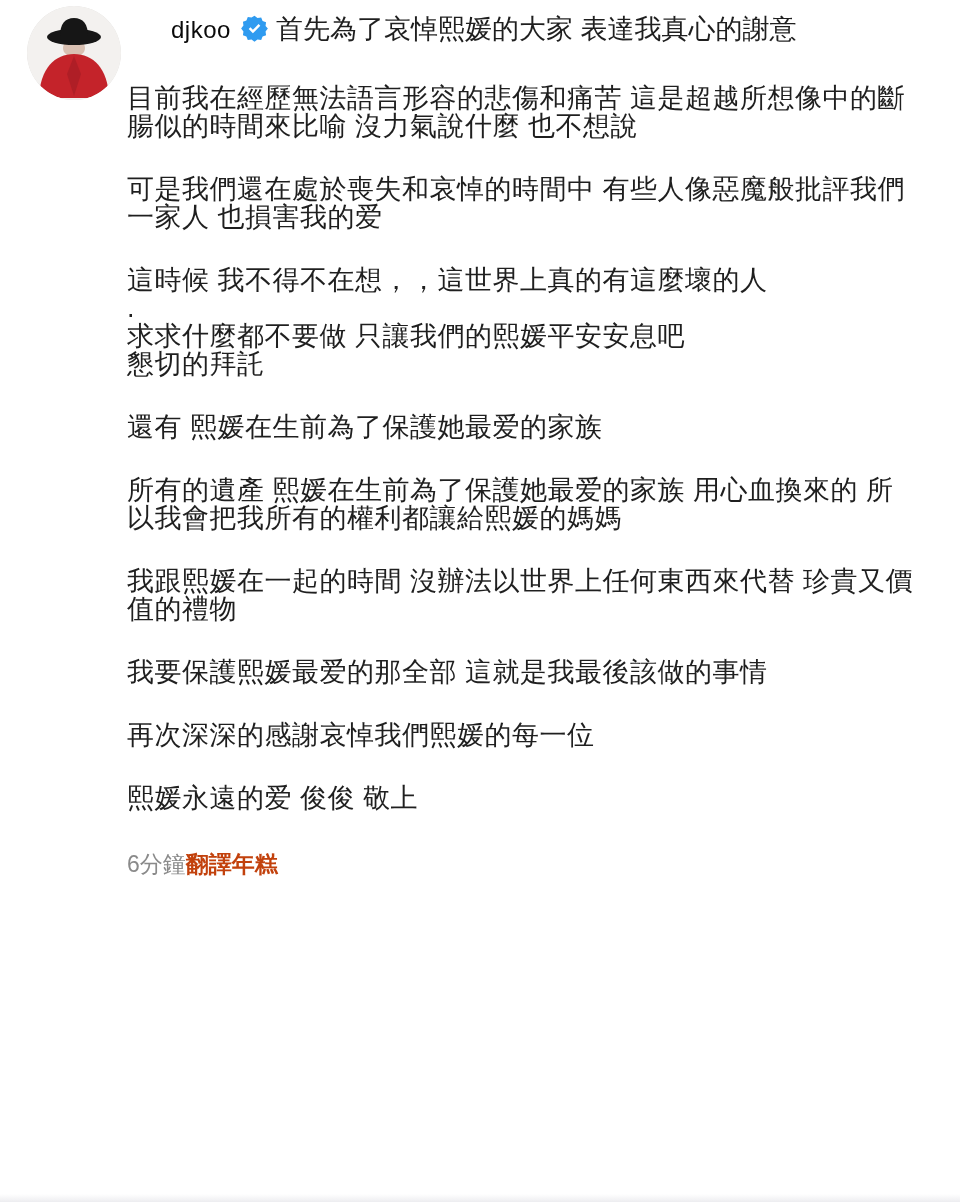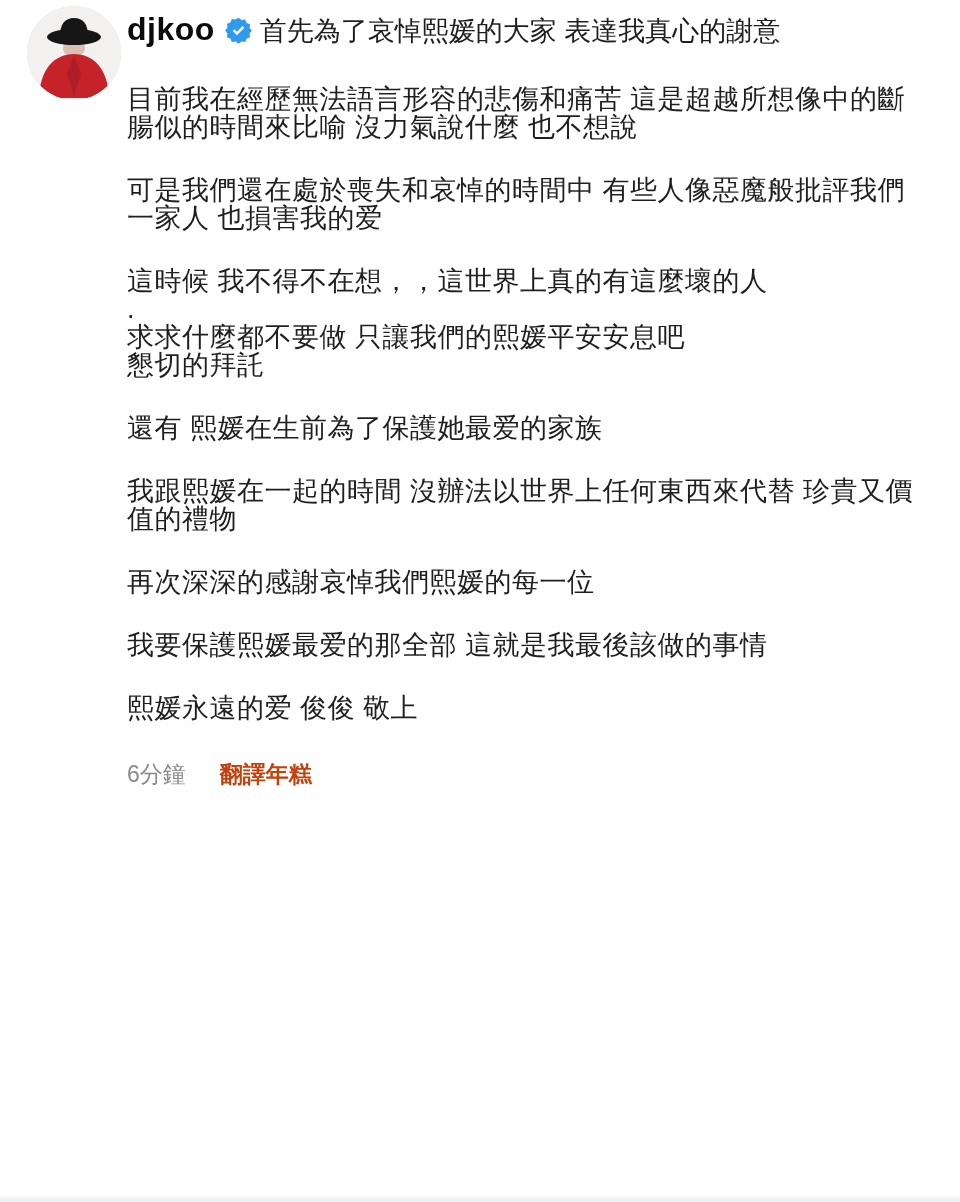--- a/index.html
+++ b/index.html
@@ -35,25 +35,26 @@
     top: 10px;
     width: 790px;
   }
   .first-line {
     font-size: 27px;
     line-height: 38px;
     color: #1f1f1f;
     white-space: nowrap;
   }
   .username {
-    font-weight: bold;
-    font-size: 32px;
+    font-weight: normal;
+    font-size: 24px;
     color: #0a0a0a;
     letter-spacing: 0.5px;
     cursor: pointer;
+    margin-left: 44px;
   }
   .badge {
     width: 27px;
     height: 27px;
     vertical-align: -4px;
     margin: 0 8px 0 10px;
   }
   .caption-intro {
     color: #1f1f1f;
     text-align: center;
@@ -65,21 +66,20 @@
     color: #1f1f1f;
     white-space: pre-line;
     letter-spacing: 0.5px;
   }
   .footer {
     margin-top: 38px;
     font-size: 23px;
     line-height: 28px;
     color: #8a8a8a;
     display: flex;
-    gap: 34px;
     align-items: center;
   }
   .translate {
     font-weight: 600;
     color: #c2410c;
     cursor: pointer;
   }
   .bottom-divider {
     position: absolute;
     left: 0;
@@ -127,24 +127,26 @@
     <div class="paragraphs">
       <p>目前我在經歷無法語言形容的悲傷和痛苦 這是超越所想像中的斷
 腸似的時間來比喻 沒力氣說什麼 也不想說</p>
       <p>可是我們還在處於喪失和哀悼的時間中 有些人像惡魔般批評我們
 一家人 也損害我的爱</p>
       <p>這時候 我不得不在想，，這世界上真的有這麼壞的人
 .
 求求什麼都不要做 只讓我們的熙媛平安安息吧
 懇切的拜託</p>
       <p>還有 熙媛在生前為了保護她最爱的家族</p>
+      <p>所有的遺產 熙媛在生前為了保護她最爱的家族 用心血換來的 所
+以我會把我所有的權利都讓給熙媛的媽媽</p>
       <p>我跟熙媛在一起的時間 沒辦法以世界上任何東西來代替 珍貴又價
 值的禮物</p>
+      <p>我要保護熙媛最爱的那全部 這就是我最後該做的事情</p>
       <p>再次深深的感謝哀悼我們熙媛的每一位</p>
-      <p>我要保護熙媛最爱的那全部 這就是我最後該做的事情</p>
       <p>熙媛永遠的爱 俊俊 敬上</p>
     </div>
 
     <div class="footer">
       <span class="timestamp">6分鐘</span>
       <span class="translate">翻譯年糕</span>
     </div>
 
   </div>
 

